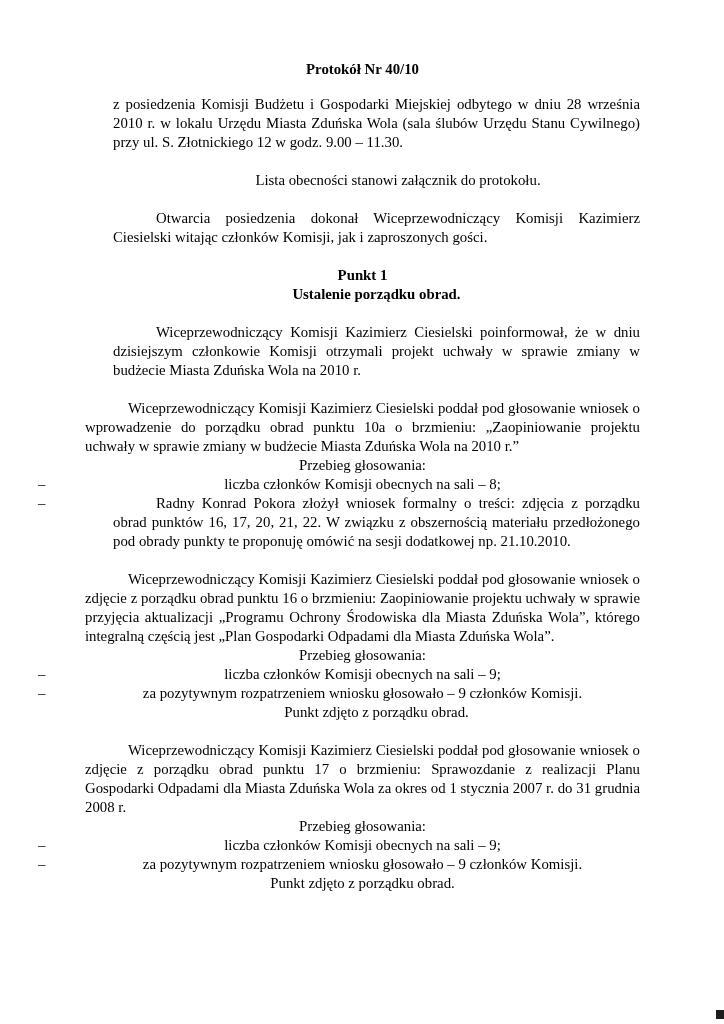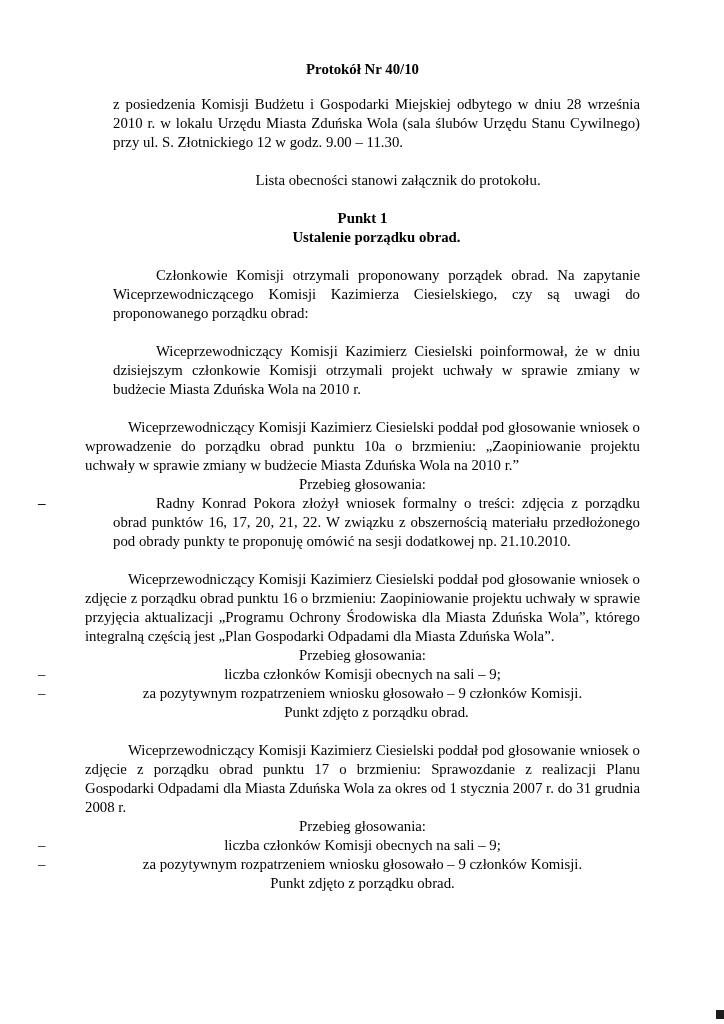--- a/index.html
+++ b/index.html
@@ -49,32 +49,33 @@
 <body>
 
 <div class="page">
 
   <p class="title">Protokół Nr 40/10</p>
 
   <p class="justify mb">z posiedzenia Komisji Budżetu i Gospodarki Miejskiej odbytego w dniu 28 września 2010 r. w lokalu Urzędu Miasta Zduńska Wola (sala ślubów Urzędu Stanu Cywilnego) przy ul. S. Złotnickiego 12 w godz. 9.00 – 11.30.</p>
 
   <p class="indent mb">Lista obecności stanowi załącznik do protokołu.</p>
 
+  <p class="justify indent mb">Otwarcia posiedzenia dokonał Wiceprzewodniczący Komisji Kazimierz Ciesielski witając członków Komisji, jak i zaproszonych gości.</p>
 
   <p class="bold">Punkt 1</p>
   <p class="bold mb">Ustalenie porządku obrad.</p>
 
-  <p class="justify indent mb">Członkowie Komisji otrzymali proponowany porządek obrad. Na zapytanie Wiceprzewodniczącego Komisji Kazimierza Ciesielskiego, czy są uwagi do proponowanego porządku obrad:</p>
 
   <p class="justify indent mb">Wiceprzewodniczący Komisji Kazimierz Ciesielski poinformował, że w dniu dzisiejszym członkowie Komisji otrzymali projekt uchwały w sprawie zmiany w budżecie Miasta Zduńska Wola na 2010 r.</p>
 
   <p class="justify indent">Wiceprzewodniczący Komisji Kazimierz Ciesielski poddał pod głosowanie wniosek o wprowadzenie do porządku obrad punktu 10a o brzmieniu: „Zaopiniowanie projektu uchwały w sprawie zmiany w budżecie Miasta Zduńska Wola na 2010 r.”</p>
   <p>Przebieg głosowania:</p>
   <p class="dash">
     <span class="dash-marker">–</span>
+    <span>liczba członków Komisji obecnych na sali – 8;</span>
   </p>
   <p class="dash">
     <span class="dash-marker">–</span>
   </p>
 
   <p class="justify indent mb">Radny Konrad Pokora złożył wniosek formalny o treści: zdjęcia z porządku obrad punktów 16, 17, 20, 21, 22. W związku z obszernością materiału przedłożonego pod obrady punkty te proponuję omówić na sesji dodatkowej np. 21.10.2010.</p>
 
   <p class="justify indent">Wiceprzewodniczący Komisji Kazimierz Ciesielski poddał pod głosowanie wniosek o zdjęcie z porządku obrad punktu 16 o brzmieniu: Zaopiniowanie projektu uchwały w sprawie przyjęcia aktualizacji „Programu Ochrony Środowiska dla Miasta Zduńska Wola”, którego integralną częścią jest „Plan Gospodarki Odpadami dla Miasta Zduńska Wola”.</p>
   <p>Przebieg głosowania:</p>
   <p class="dash">

